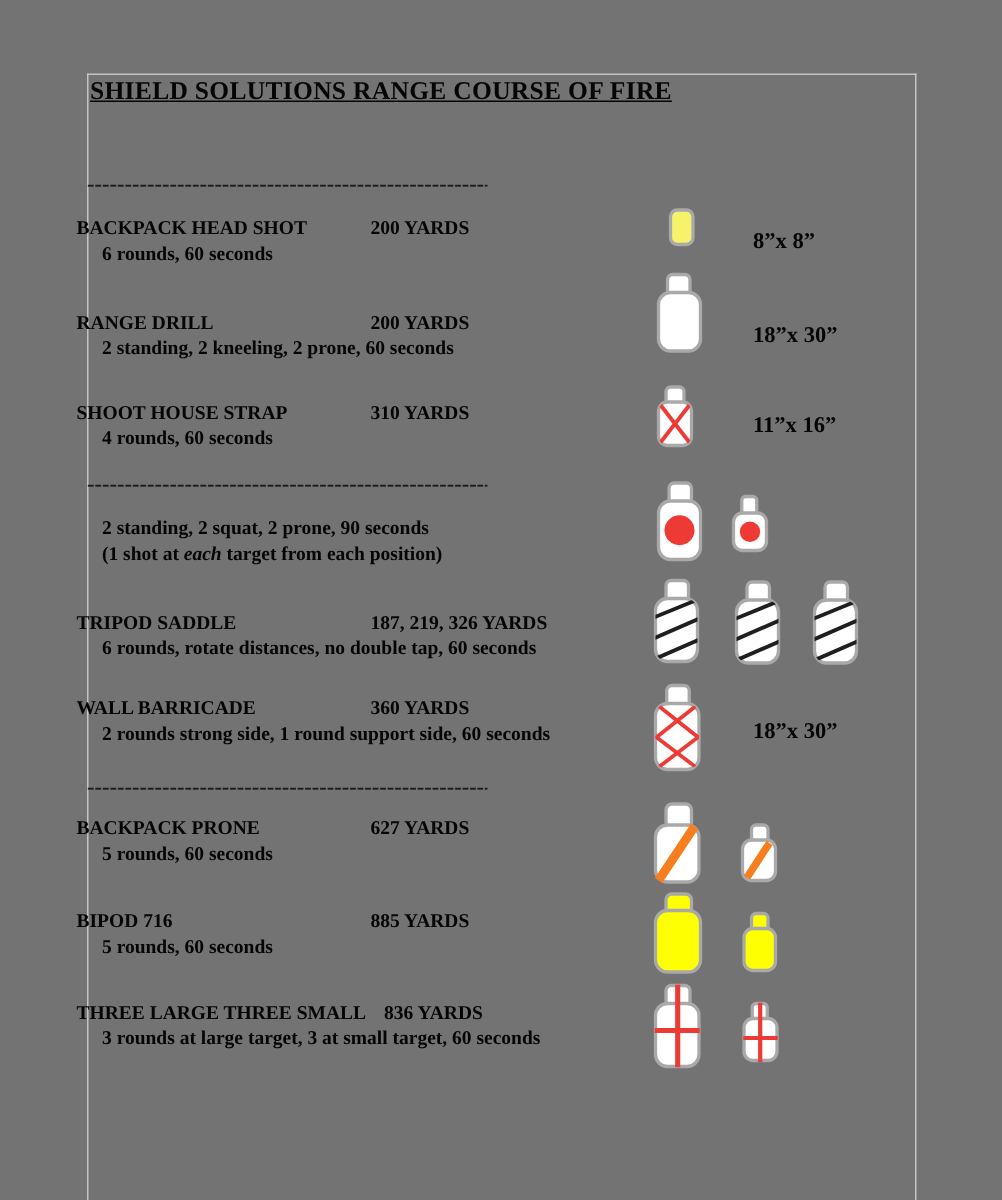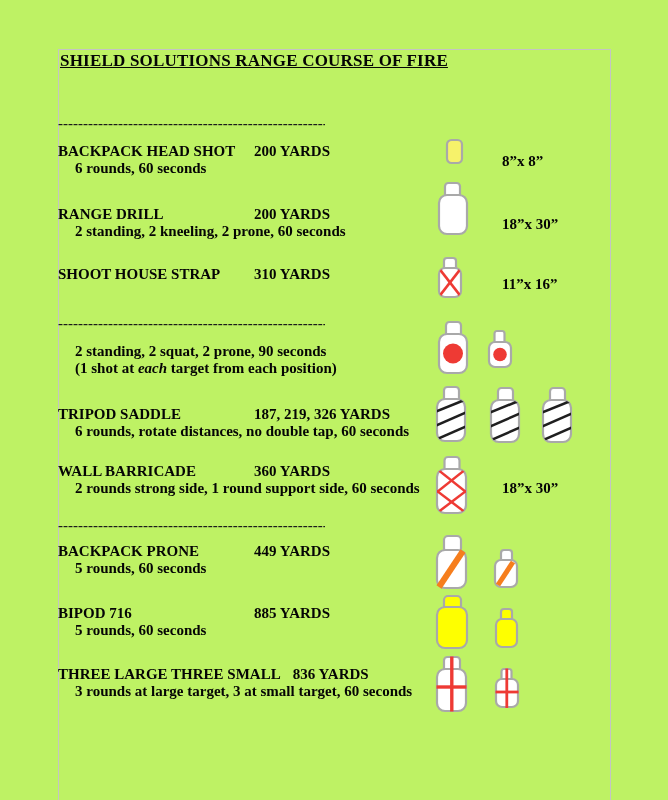--- a/index.html
+++ b/index.html
@@ -1,33 +1,33 @@
 <!DOCTYPE html>
 <html><head>
 <meta charset="utf-8">
 <style>
   html,body{margin:0;padding:0;background:#fff;}
   .page{
-    position:relative;width:668px;height:800px;background:#bef264;overflow:hidden;
+    position:relative;width:668px;height:800px;background:#737373;overflow:hidden;
     font-family:"Liberation Serif","DejaVu Serif",serif;color:#050505;
   }
   .frame{
     position:absolute;left:58px;top:49px;width:553px;height:760px;
     border:1.5px solid #c4c4c4;border-bottom:none;box-sizing:border-box;
   }
   .title{
     position:absolute;left:60px;top:51px;width:540px;
     font-size:17px;font-weight:bold;text-decoration:underline;
     letter-spacing:.2px;white-space:nowrap;
   }
   .dash-sep{
     position:absolute;left:58px;width:267px;height:17px;line-height:17px;
     font-size:15px;font-weight:bold;white-space:nowrap;overflow:hidden;color:#1c1c1c;
   }
-  .entry{position:absolute;left:58px;width:390px;font-weight:bold;font-size:15px;line-height:17px;}
+  .entry{position:absolute;left:51px;width:390px;font-weight:bold;font-size:13px;line-height:17px;}
   .entry .nm{display:inline-block;min-width:184px;padding-right:12px;box-sizing:content-box;white-space:nowrap;}
   .entry .dist{white-space:nowrap;}
   .entry .sub{padding-left:17px;}
   .entry .em{font-style:italic;}
   .size-label{
     position:absolute;left:502px;font-size:15px;font-weight:bold;white-space:nowrap;margin-top:8px;
   }
   .icon{position:absolute;}
   svg{display:block;}
 </style>
@@ -48,39 +48,40 @@
     <div class="sub">6 rounds, 60 seconds</div>
   </div>
 
   <div class="entry" style="top:206px">
     <div><span class="nm">RANGE DRILL</span><span class="dist">200 YARDS</span></div>
     <div class="sub">2 standing, 2 kneeling, 2 prone, 60 seconds</div>
   </div>
 
   <div class="entry" style="top:266px">
     <div><span class="nm">SHOOT HOUSE STRAP</span><span class="dist">310 YARDS</span></div>
+    <div class="sub">4 rounds, 60 seconds</div>
   </div>
 
   <div class="entry" style="top:343px">
     <div class="sub">2 standing, 2 squat, 2 prone, 90 seconds</div>
     <div class="sub"><span>(1 shot at </span><span class="em">each</span><span> target from each position)</span></div>
   </div>
 
   <div class="entry" style="top:406px">
     <div><span class="nm">TRIPOD SADDLE</span><span class="dist">187, 219, 326 YARDS</span></div>
     <div class="sub">6 rounds, rotate distances, no double tap, 60 seconds</div>
   </div>
 
   <div class="entry" style="top:463px">
     <div><span class="nm">WALL BARRICADE</span><span class="dist">360 YARDS</span></div>
     <div class="sub">2 rounds strong side, 1 round support side, 60 seconds</div>
   </div>
 
   <div class="entry" style="top:543px">
-    <div><span class="nm">BACKPACK PRONE</span><span class="dist">449 YARDS</span></div>
+    <div><span class="nm">BACKPACK PRONE</span><span class="dist">627 YARDS</span></div>
     <div class="sub">5 rounds, 60 seconds</div>
   </div>
 
   <div class="entry" style="top:605px">
     <div><span class="nm">BIPOD 716</span><span class="dist">885 YARDS</span></div>
     <div class="sub">5 rounds, 60 seconds</div>
   </div>
 
   <div class="entry" style="top:666px">
     <div><span class="nm">THREE LARGE THREE SMALL</span><span class="dist">836 YARDS</span></div>

